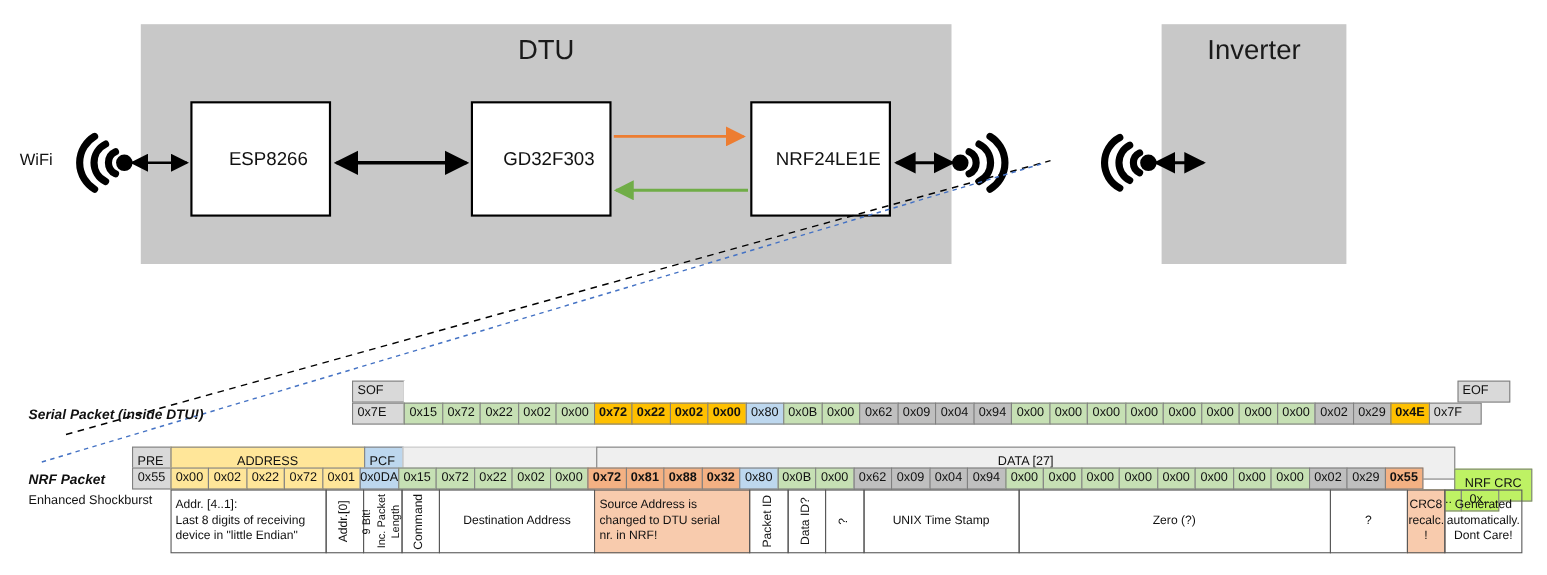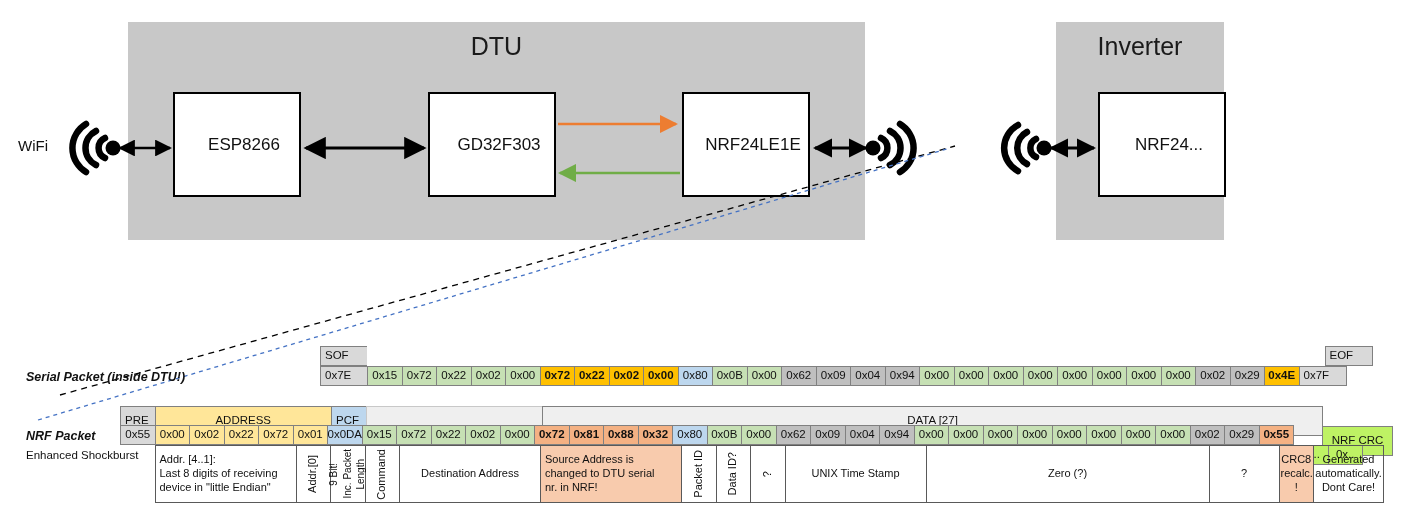--- a/index.html
+++ b/index.html
@@ -106,23 +106,20 @@
   </div>
   <div class="chipbox" style="left:428px; top:92px; width:128px; height:105px;">
     <span>GD32F303</span>
   </div>
   <div class="chipbox" style="left:682px; top:92px; width:128px; height:105px;">
     <span>NRF24LE1E</span>
   </div>
 
   <div class="enclosure" style="left:1056px; top:22px; width:168px; height:218px;">
     <div class="enclosure-title">Inverter</div>
-  </div>
-  <div class="chipbox" style="left:1098px; top:92px; width:128px; height:105px;">
-    <span>NRF24...</span>
   </div>
 
   <div class="wifi-label" style="left:18px; top:137px;">WiFi</div>
 </div>
 
 <svg class="overlay" viewBox="0 0 1406 523">
   <defs>
     <marker id="ah-blk" markerWidth="7" markerHeight="7" refX="6.2" refY="3.5" orient="auto">
       <path d="M0,0 L7,3.5 L0,7 z" fill="#000"></path>
     </marker>

